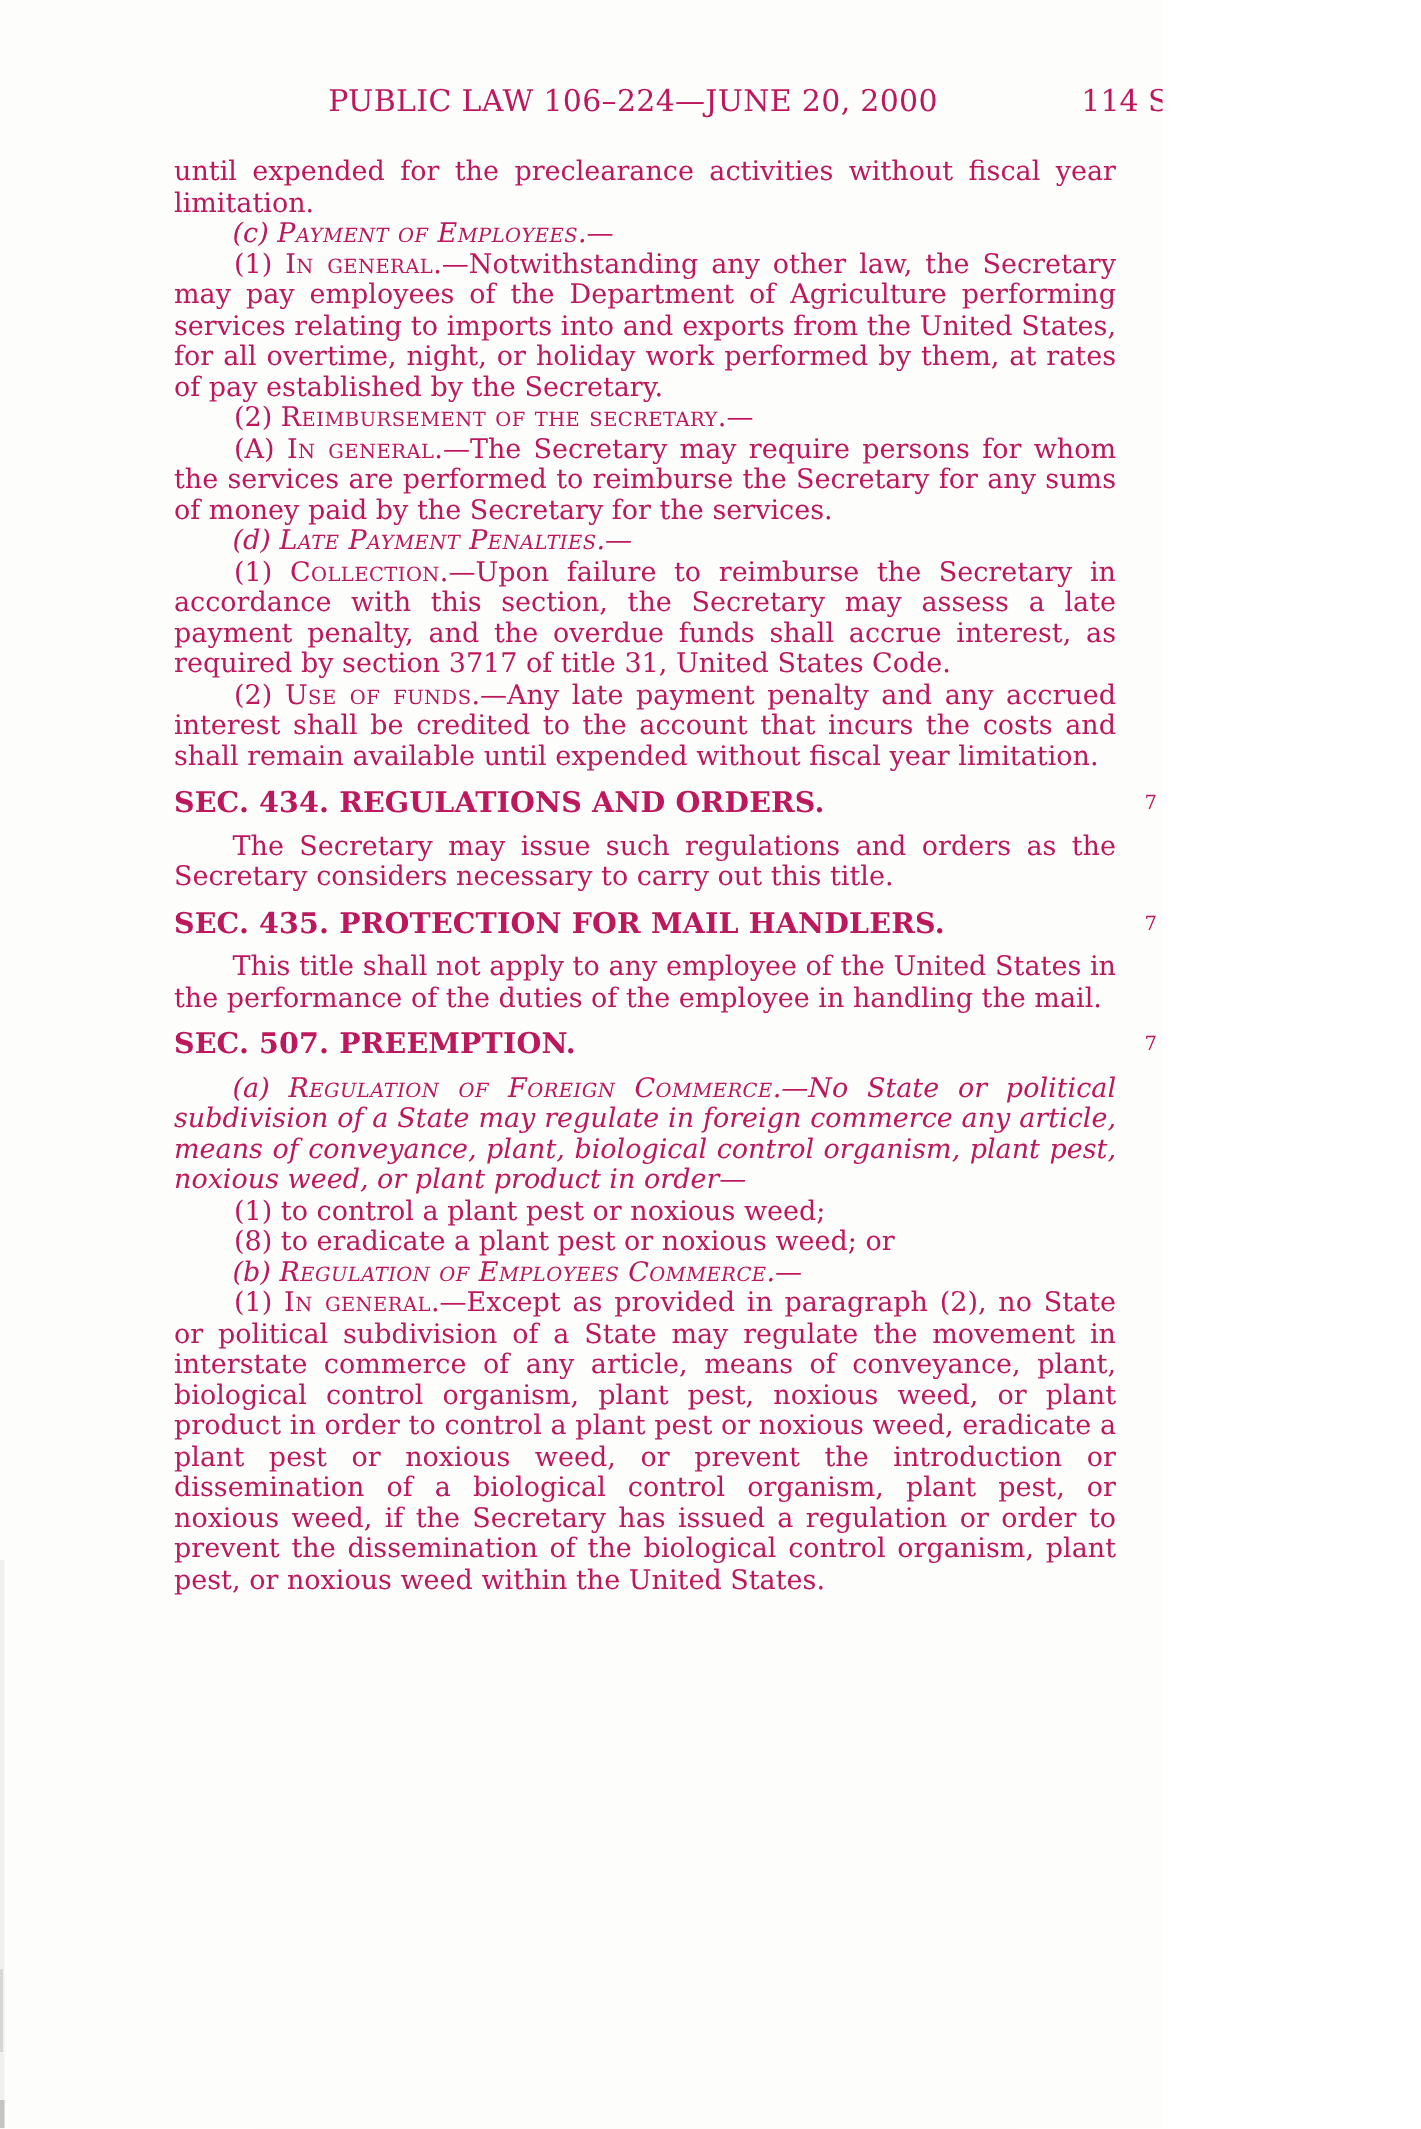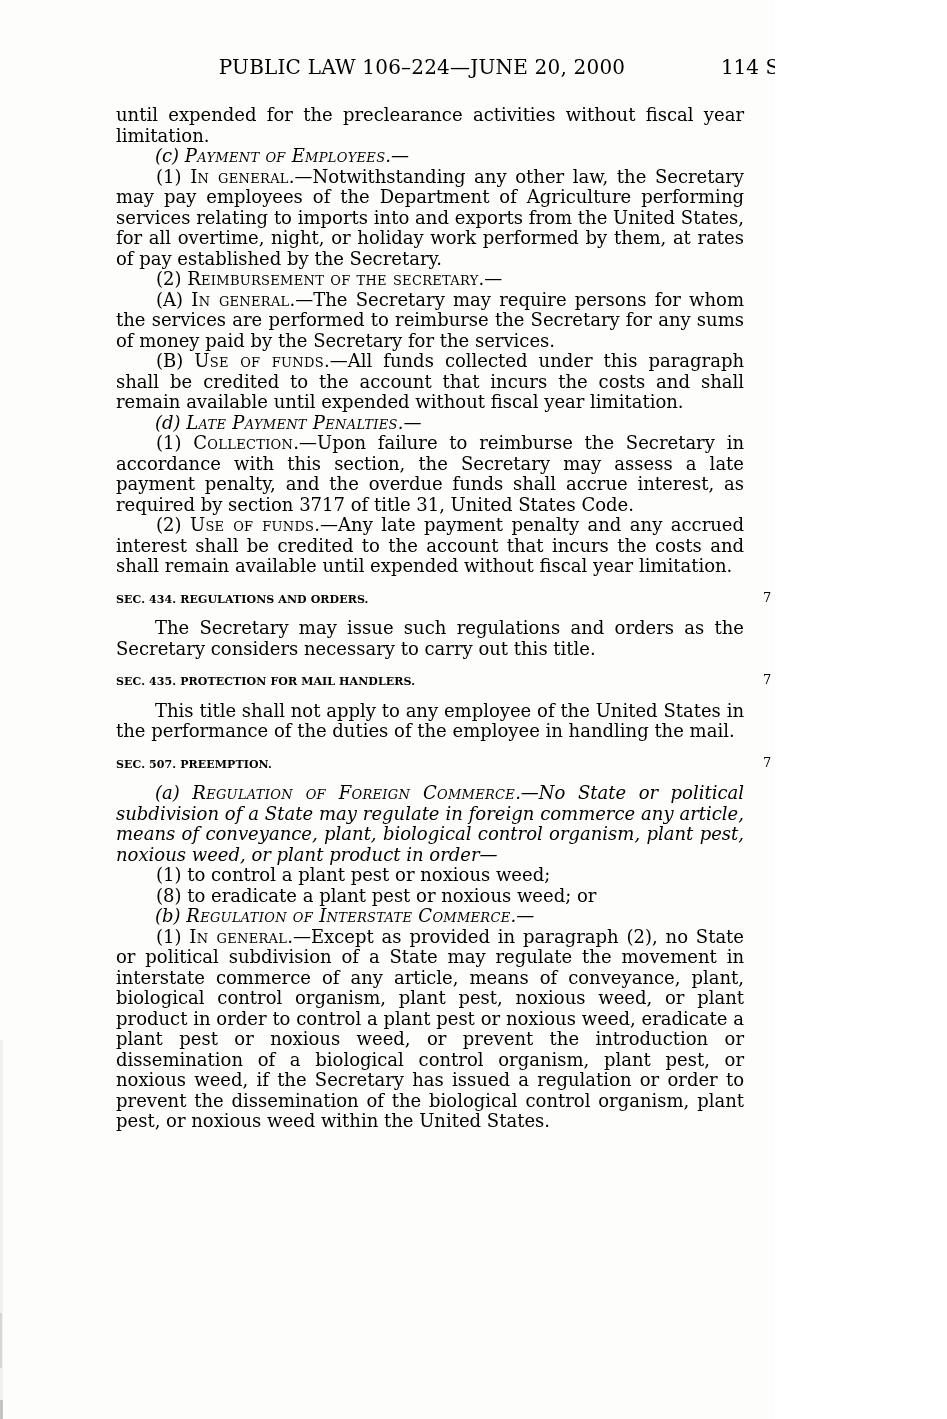--- a/index.html
+++ b/index.html
@@ -8,21 +8,21 @@
     padding: 0;
     background: #ffffff;
   }
   .page {
     position: relative;
     width: 775px;
     height: 1419px;
     background: #fdfdfc;
     overflow: hidden;
     font-family: "DejaVu Serif", "Liberation Serif", serif;
-    color: #000000;
+    color: #be185d;
   }
   
   .header {
     position: absolute;
     top: 55px;
     left: 108px;
     width: 770px;
     height: 26px;
     font-size: 20px;
   }
@@ -59,21 +59,21 @@
   .sc  { font-variant: small-caps; letter-spacing: 0.3px; }
   
   .sec-row {
     position: relative;
     margin: 10px 0 8px 0;
     text-align: left;
   }
   .sec-heading {
     display: inline;
     margin: 0;
-    font-size: 11px;
+    font-size: 19px;
     font-weight: bold;
     letter-spacing: 0.1px;
     font-family: inherit;
   }
   .margin-note {
     position: absolute;
     left: 647px;
     top: 1px;
     width: 170px;
     font-size: 13px;
@@ -109,32 +109,31 @@
     <span class="hdr-law">PUBLIC LAW 106–224—JUNE 20, 2000</span>
     <span class="hdr-stat">114 STAT. 453</span>
   </div>
 
   <div class="body-col">
       <p class="para l0"><span>until expended for the preclearance activities without fiscal year limitation.</span></p>
       <p class="para l1"><span>(c) </span><span class="sc">Payment of Employees</span><span>.—</span></p>
       <p class="para l2"><span>(1) </span><span class="sc">In general</span><span>.—Notwithstanding any other law, the Secretary may pay employees of the Department of Agriculture performing services relating to imports into and exports from the United States, for all overtime, night, or holiday work performed by them, at rates of pay established by the Secretary.</span></p>
       <p class="para l2"><span>(2) </span><span class="sc">Reimbursement of the secretary</span><span>.—</span></p>
       <p class="para l3"><span>(A) </span><span class="sc">In general</span><span>.—The Secretary may require persons for whom the services are performed to reimburse the Secretary for any sums of money paid by the Secretary for the services.</span></p>
-      <p class="para l3"><span>(B) </span><span class="sc">Use of funds</span><span>.—All funds collected under this paragraph shall be credited to the account that incurs the costs and shall remain available until expended without fiscal year limitation.</span></p>
       <p class="para l1"><span>(d) </span><span class="sc">Late Payment Penalties</span><span>.—</span></p>
       <p class="para l2"><span>(1) </span><span class="sc">Collection</span><span>.—Upon failure to reimburse the Secretary in accordance with this section, the Secretary may assess a late payment penalty, and the overdue funds shall accrue interest, as required by section 3717 of title 31, United States Code.</span></p>
       <p class="para l2"><span>(2) </span><span class="sc">Use of funds</span><span>.—Any late payment penalty and any accrued interest shall be credited to the account that incurs the costs and shall remain available until expended without fiscal year limitation.</span></p>
       <div class="sec-row"><h2 class="sec-heading">SEC. 434. REGULATIONS AND ORDERS.</h2><span class="margin-note">7 USC 7754.</span></div>
       <p class="para l0i"><span>The Secretary may issue such regulations and orders as the Secretary considers necessary to carry out this title.</span></p>
       <div class="sec-row"><h2 class="sec-heading">SEC. 435. PROTECTION FOR MAIL HANDLERS.</h2><span class="margin-note">7 USC 7755.</span></div>
       <p class="para l0i"><span>This title shall not apply to any employee of the United States in the performance of the duties of the employee in handling the mail.</span></p>
       <div class="sec-row"><h2 class="sec-heading">SEC. 507. PREEMPTION.</h2><span class="margin-note">7 USC 7756.</span></div>
       <p class="para l1"><span>(a) </span><span class="sc">Regulation of Foreign Commerce</span><span>.—No State or political subdivision of a State may regulate in foreign commerce any article, means of conveyance, plant, biological control organism, plant pest, noxious weed, or plant product in order—</span></p>
       <p class="para l2"><span>(1) to control a plant pest or noxious weed;</span></p>
       <p class="para l2"><span>(8) to eradicate a plant pest or noxious weed; or</span></p>
-      <p class="para l1"><span>(b) </span><span class="sc">Regulation of Interstate Commerce</span><span>.—</span></p>
+      <p class="para l1"><span>(b) </span><span class="sc">Regulation of Employees Commerce</span><span>.—</span></p>
       <p class="para l2"><span>(1) </span><span class="sc">In general</span><span>.—Except as provided in paragraph (2), no State or political subdivision of a State may regulate the movement in interstate commerce of any article, means of conveyance, plant, biological control organism, plant pest, noxious weed, or plant product in order to control a plant pest or noxious weed, eradicate a plant pest or noxious weed, or prevent the introduction or dissemination of a biological control organism, plant pest, or noxious weed, if the Secretary has issued a regulation or order to prevent the dissemination of the biological control organism, plant pest, or noxious weed within the United States.</span></p>
     </div>
 
   <div class="edge-strip"></div>
   <div class="edge-tick-1"></div>
   <div class="edge-tick-2"></div>
 </div>
 
 </body></html>

